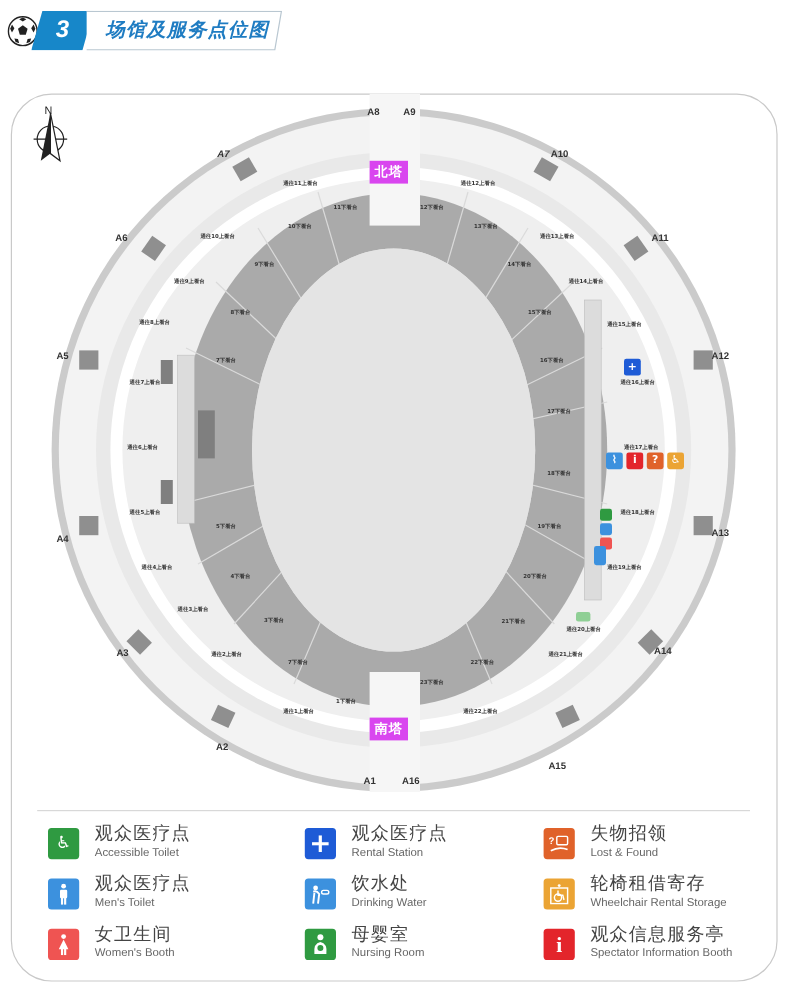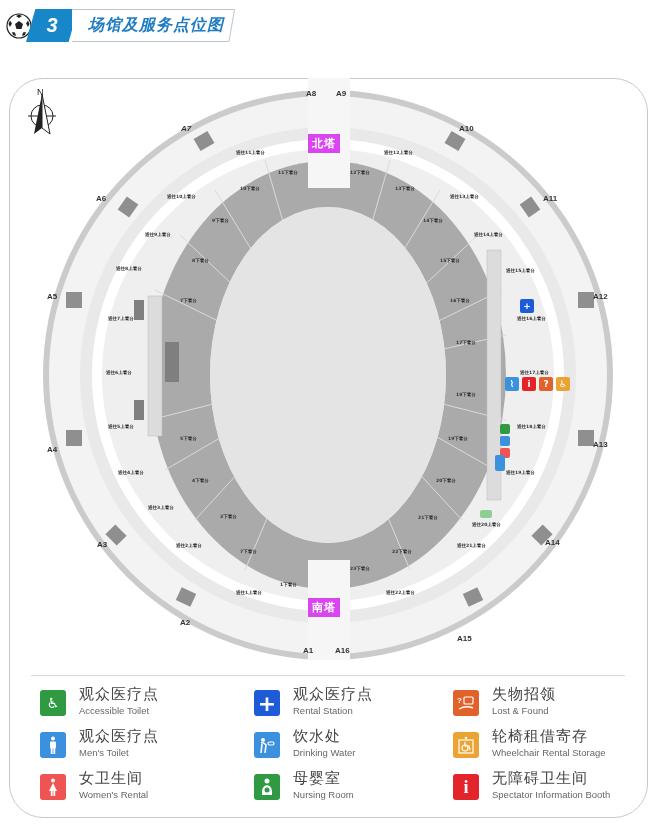--- a/index.html
+++ b/index.html
@@ -234,21 +234,21 @@
 <div class="legend-item" style="left:40px;top:772px;">
   <div class="legend-icon" style="background:#ef5452;">
     <svg width="10" height="18" viewBox="0 0 10 18">
         <circle cx="5" cy="2.5" r="2" fill="#fff"></circle>
         <polygon points="5,5 9,13 1,13" fill="#fff"></polygon>
         <rect x="2.8" y="12" width="1.8" height="6" fill="#fff"></rect>
         <rect x="5.4" y="12" width="1.8" height="6" fill="#fff"></rect>
       </svg>
   </div>
   <div class="legend-cn">女卫生间</div>
-  <div class="legend-en">Women's Rental</div>
+  <div class="legend-en">Women's Booth</div>
 </div>
 
 <div class="legend-item" style="left:254px;top:688px;">
   <div class="legend-icon" style="background:#1e5bd6;font-size:22px;">+</div>
   <div class="legend-cn">观众医疗点</div>
   <div class="legend-en">Rental Station</div>
 </div>
 <div class="legend-item" style="left:254px;top:730px;">
   <div class="legend-icon" style="background:#3c91de;">
     <svg width="18" height="18" viewBox="0 0 18 18">
@@ -290,15 +290,15 @@
         <circle cx="9" cy="2" r="1.2" fill="#fff"></circle>
         <circle cx="8" cy="12" r="3" fill="none" stroke="#fff" stroke-width="1.2"></circle>
         <path d="M8 6 L8 10 L12 10 L13 14" stroke="#fff" stroke-width="1.2" fill="none"></path>
       </svg>
   </div>
   <div class="legend-cn">轮椅租借寄存</div>
   <div class="legend-en">Wheelchair Rental Storage</div>
 </div>
 <div class="legend-item" style="left:453px;top:772px;">
   <div class="legend-icon" style="background:#e3252b;font-size:18px;font-family:'Liberation Serif',serif;">i</div>
-  <div class="legend-cn">无障碍卫生间</div>
+  <div class="legend-cn">观众信息服务亭</div>
   <div class="legend-en">Spectator Information Booth</div>
 </div>
 
 </body></html>

